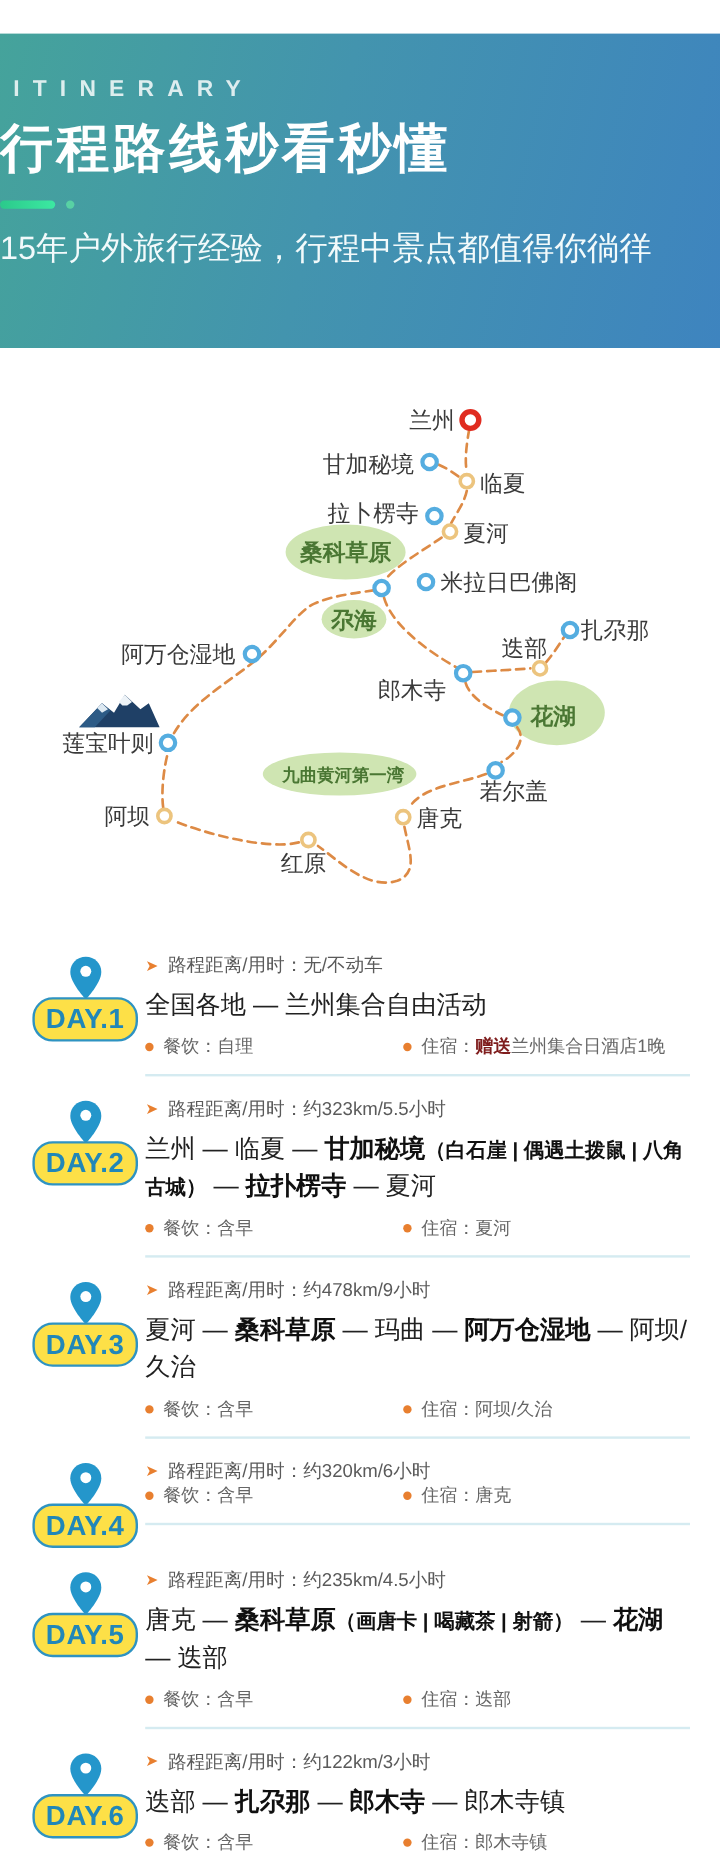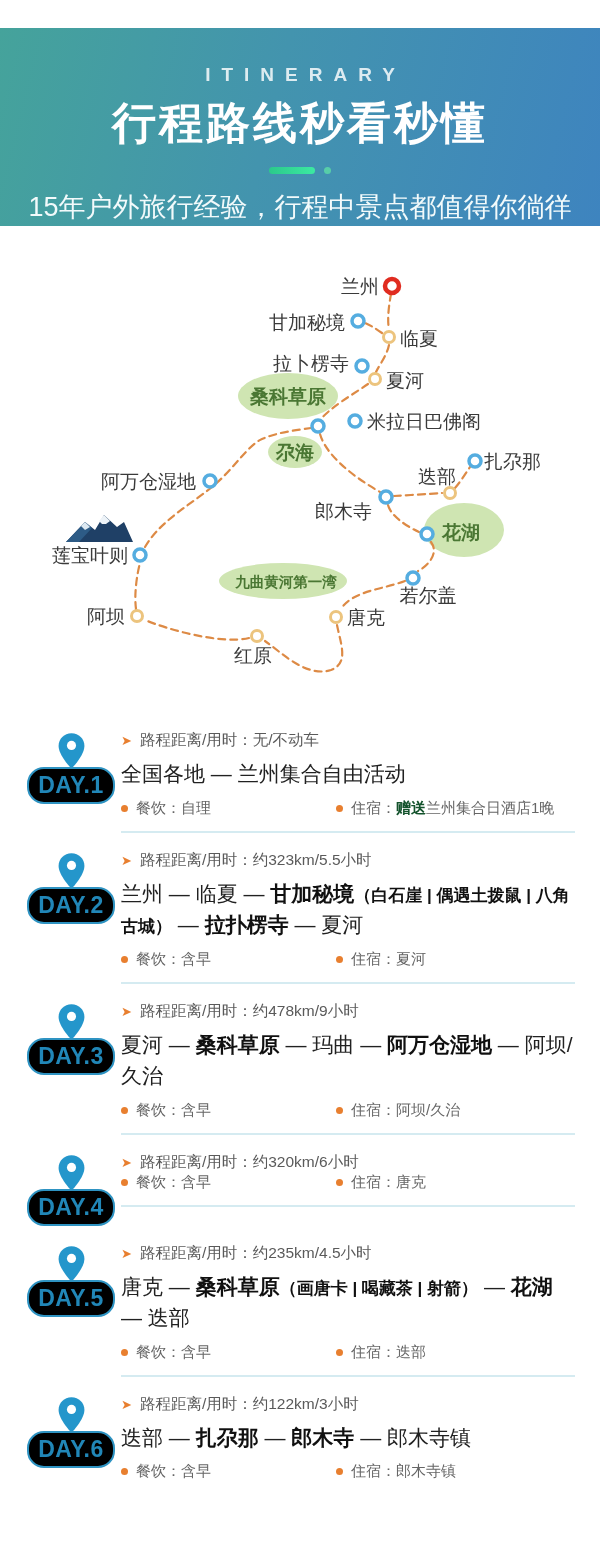--- a/index.html
+++ b/index.html
@@ -1,22 +1,22 @@
 <!DOCTYPE html>
 <html><head>
 <meta charset="utf-8">
 <style>
   html,body{margin:0;padding:0;background:#fff;}
   body{width:600px;font-family:"Liberation Sans","DejaVu Sans",sans-serif;color:#222;}
 
   
   .header{
-    margin-top:28px;height:198px;width:600px;
+    margin-top:28px;height:262px;width:600px;
     background:linear-gradient(104deg,#45a39b 0%,#4394ae 45%,#3e84bf 100%);
-    display:flex;flex-direction:column;align-items:center;
+    display:flex;flex-direction:column;
   }
   .eyebrow{margin-top:36px;font-size:19px;letter-spacing:11px;text-indent:11px;
     color:rgba(255,255,255,.82);font-weight:600;}
   .main-title{margin-top:8px;font-size:44px;font-weight:700;letter-spacing:3px;color:#fff;}
   .dash-row{margin-top:14px;display:flex;align-items:center;}
   .dash{width:46px;height:7px;border-radius:4px;background:linear-gradient(90deg,#2bc98b,#3ce9a2);}
   .dash-dot{width:7px;height:7px;border-radius:50%;background:#5fe2a6;opacity:.75;margin-left:9px;}
   .subtitle{margin-top:15px;font-size:27px;color:#f2fafb;font-weight:400;}
 
   
@@ -29,34 +29,34 @@
   .mk.start{stroke:#e02c20;stroke-width:4.5;}
   .mk.blue{stroke:#55ade0;stroke-width:3.5;}
   .mk.orange{stroke:#ecc47e;stroke-width:3;}
   .map-label{fill:#3a3a3a;font-size:19px;font-weight:500;}
 
   
   .itinerary{padding:24px 25px 10px 25px;}
   .day{display:flex;margin-bottom:17px;}
   .day-left{width:92px;flex:0 0 92px;display:flex;flex-direction:column;align-items:center;padding-top:2px;}
   .pin{width:31px;height:38px;margin-bottom:-3px;}
-  .day-pill{border:2.5px solid #2e93c2;border-radius:17px;background:#000000;
+  .day-pill{border:2.5px solid #2e93c2;border-radius:17px;background:#fde047;
     padding:3px 9px;font-size:23px;font-weight:700;color:#2187b8;letter-spacing:.5px;}
   .day-right{flex:1;min-width:0;padding-left:4px;}
   .dist-row{display:flex;align-items:center;font-size:15.5px;color:#5a5a5a;}
   .arrow{color:#e87f2f;font-size:13px;margin-right:8px;}
   .route-title{margin:7px 0 9px 0;font-size:21px;line-height:1.5;color:#212121;font-weight:500;}
   .route-title .b{font-weight:800;color:#101010;}
   .route-title .sm{font-size:17px;}
   .meta-row{display:flex;font-size:15px;color:#666;}
   .meta{display:flex;align-items:center;}
   .meta-meal{width:215px;flex:0 0 215px;}
   .meta-stay{flex:1;}
   .dot{width:7px;height:7px;border-radius:50%;background:#e87f2f;margin-right:8px;flex:0 0 7px;}
-  .meta .b{font-weight:700;color:#14532d;}
+  .meta .b{font-weight:700;color:#7f1d1d;}
   .sep{border-top:2px solid #d5ebf1;margin-top:13px;}
 </style>
 </head>
 <body>
 
 <div class="header">
   <div class="eyebrow">ITINERARY</div>
   <div class="main-title">行程路线秒看秒懂</div>
   <div class="dash-row">
     <div class="dash"></div>

